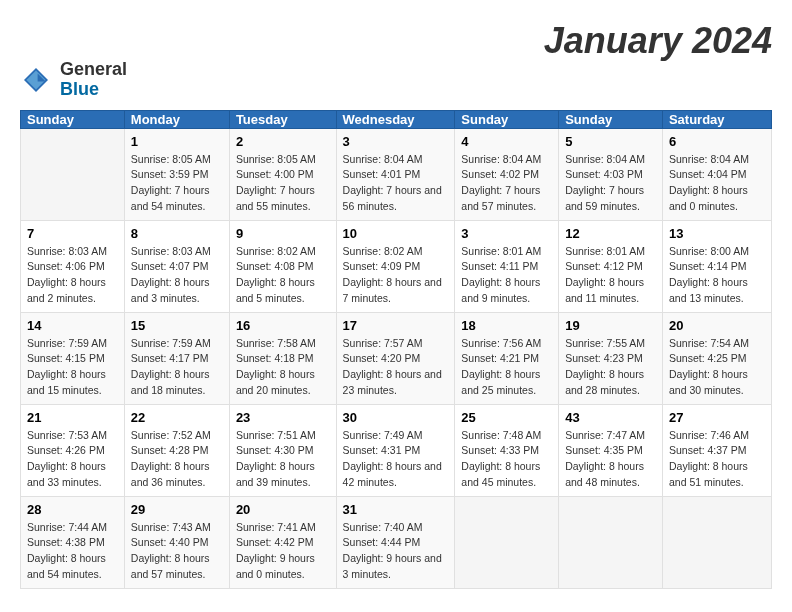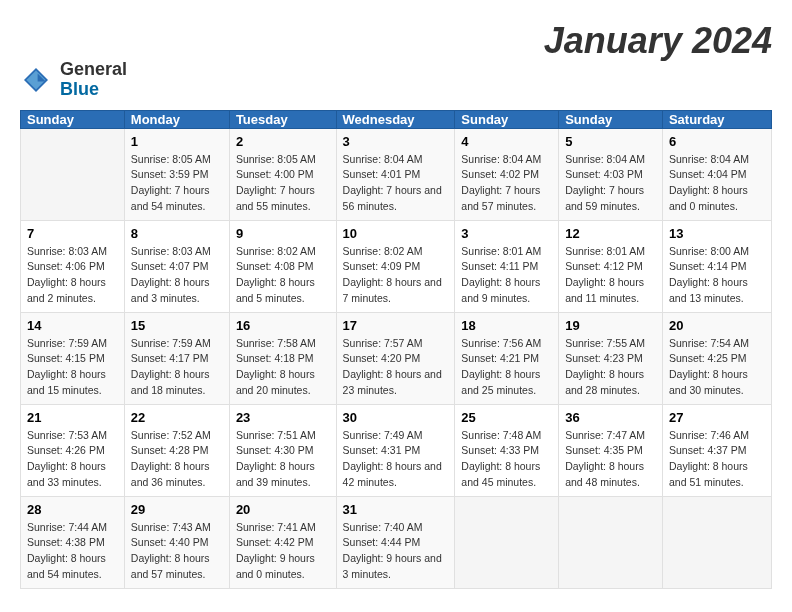--- a/index.html
+++ b/index.html
@@ -228,21 +228,21 @@
         </td>
         <td>
           <span class="day-number">30</span>
           <div class="day-info">Sunrise: 7:49 AM<br>Sunset: 4:31 PM<br>Daylight: 8 hours and 42 minutes.</div>
         </td>
         <td>
           <span class="day-number">25</span>
           <div class="day-info">Sunrise: 7:48 AM<br>Sunset: 4:33 PM<br>Daylight: 8 hours and 45 minutes.</div>
         </td>
         <td>
-          <span class="day-number">36</span>
+          <span class="day-number">43</span>
           <div class="day-info">Sunrise: 7:47 AM<br>Sunset: 4:35 PM<br>Daylight: 8 hours and 48 minutes.</div>
         </td>
         <td>
           <span class="day-number">27</span>
           <div class="day-info">Sunrise: 7:46 AM<br>Sunset: 4:37 PM<br>Daylight: 8 hours and 51 minutes.</div>
         </td>
       </tr>
       <tr>
         <td>
           <span class="day-number">28</span>

